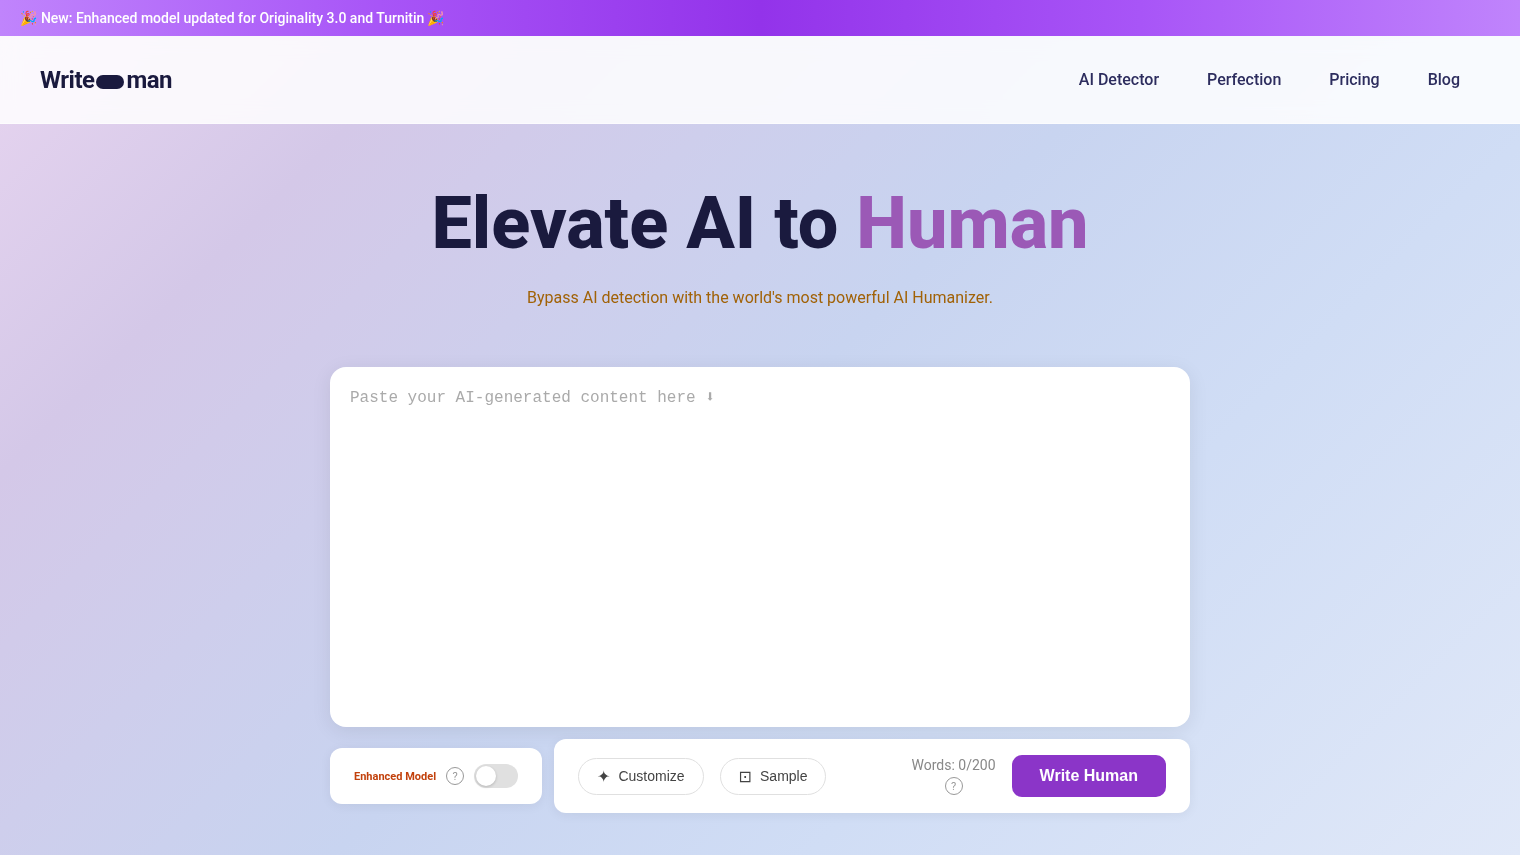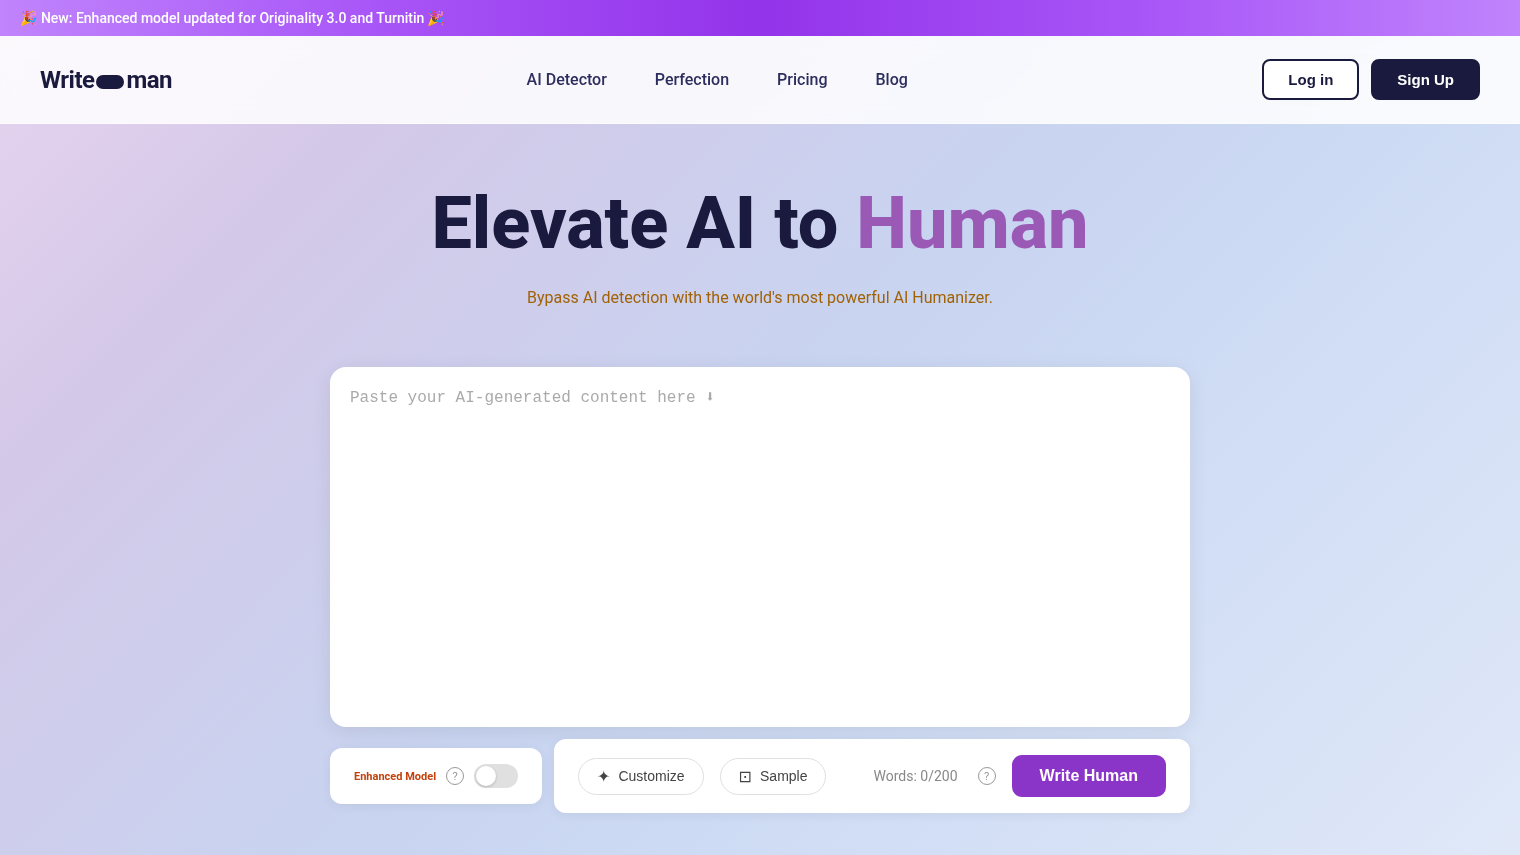--- a/index.html
+++ b/index.html
@@ -269,21 +269,22 @@
       cursor: pointer;
       font-weight: 500;
     }
 
     .words-count {
       margin-left: auto;
       color: #888;
       font-size: 14px;
       display: flex;
       align-items: center;
-      gap: 20px;
+      gap: 4px;
+      flex-direction: column;
     }
 
     .btn-write-human {
       background: #8b35c8;
       color: white;
       border: none;
       border-radius: 10px;
       padding: 12px 28px;
       font-size: 16px;
       font-weight: 600;
@@ -313,24 +314,20 @@
       <span class="logo-human">man</span>
   </div>
 
   <div class="nav-links">
     <a class="nav-link">AI Detector</a>
     <a class="nav-link">Perfection</a>
     <a class="nav-link">Pricing</a>
     <a class="nav-link">Blog</a>
   </div>
 
-  <div class="nav-actions">
-    <button class="btn-login">Log in</button>
-    <button class="btn-signup">Sign Up</button>
-  </div>
 </nav>
 
 <div class="hero">
   <h1 class="hero-title">
     <span>Elevate AI to </span><span class="hero-title-human">Human</span>
     <br>
   </h1>
   <p class="hero-subtitle">Bypass AI detection with the world's most powerful AI Humanizer.</p>
 </div>
 

